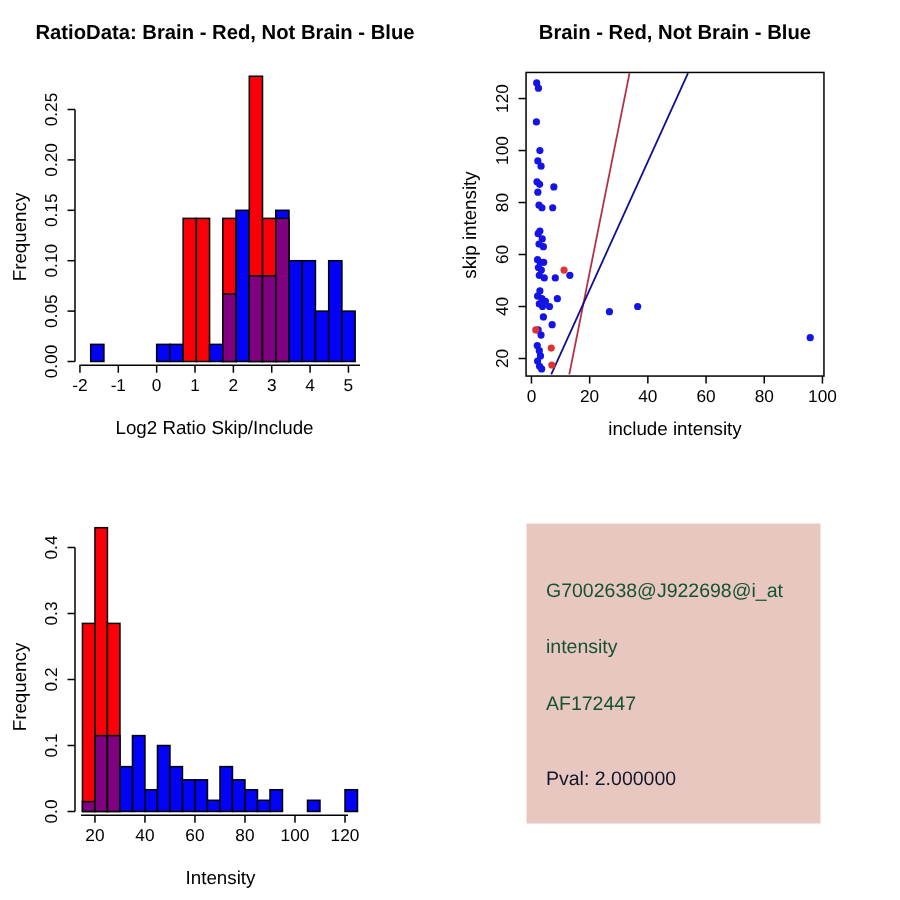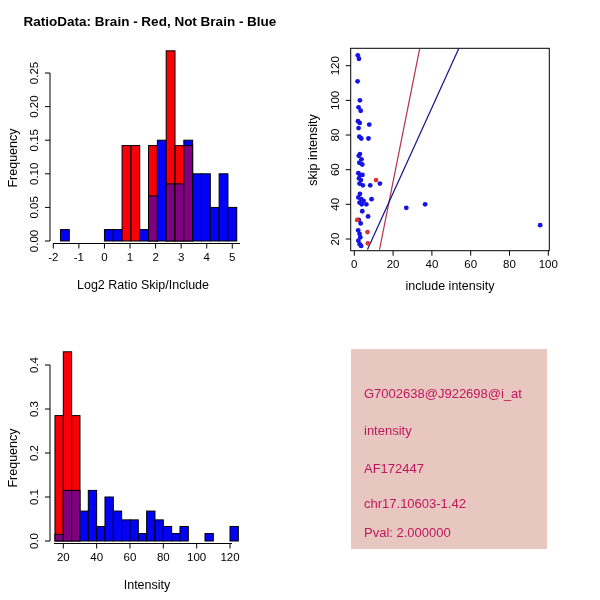--- a/index.html
+++ b/index.html
@@ -4,21 +4,21 @@
 <style>
   html,body{margin:0;padding:0;background:#fff;}
   #canvas{position:relative;width:600px;height:600px;background:#ffffff;overflow:hidden;
           font-family:"Liberation Sans",sans-serif;}
   .panel{position:absolute;width:300px;height:300px;padding-left:36px;}
   #p-tl{left:0;top:0;} #p-tr{left:300px;top:0;} #p-bl{left:0;top:300px;} #p-br{left:300px;top:300px;}
   .ptitle{position:absolute;top:14px;left:0;width:300px;text-align:center;
           font-weight:bold;font-size:13.5px;color:#000;letter-spacing:0;}
   .panel svg{position:absolute;left:0;top:0;}
   .infobox{position:absolute;left:51px;top:49px;width:196px;height:200px;}
-  .iline{position:absolute;left:13px;font-size:13px;color:#be185d;white-space:nowrap;}
+  .iline{position:absolute;left:13px;font-size:13px;color:#14532d;white-space:nowrap;}
 </style>
 </head>
 <body>
 
 <div id="canvas">
 
   <div class="panel" id="p-tl">
     <div class="ptitle">RatioData: Brain - Red, Not Brain - Blue</div>
     <svg id="svg-hist1" width="300" height="300">
         <g>
@@ -72,20 +72,21 @@
         <line x1="50" y1="106.6" x2="45" y2="106.6" stroke="#000"></line>
         <text x="38" y="106.6" text-anchor="middle" transform="rotate(-90 38 106.6)" font-family="&quot;Liberation Sans&quot;,sans-serif" font-size="11.5px" fill="#000">0.20</text>
         <line x1="50" y1="73" x2="45" y2="73" stroke="#000"></line>
         <text x="38" y="73" text-anchor="middle" transform="rotate(-90 38 73)" font-family="&quot;Liberation Sans&quot;,sans-serif" font-size="11.5px" fill="#000">0.25</text>
         <text x="143" y="289" text-anchor="middle" font-family="&quot;Liberation Sans&quot;,sans-serif" font-size="12.5px" fill="#000">Log2 Ratio Skip/Include</text>
         <text x="17" y="158" text-anchor="middle" transform="rotate(-90 17 158)" font-family="&quot;Liberation Sans&quot;,sans-serif" font-size="12.5px" fill="#000">Frequency</text>
       </svg>
   </div>
 
   <div class="panel" id="p-tr">
+    <div class="ptitle">Brain - Red, Not Brain - Blue</div>
     <svg id="svg-scatter" width="300" height="300">
         <rect x="50.7" y="48.3" width="198.6" height="202.4" fill="none" stroke="#000" stroke-width="1"></rect>
         <line x1="54.3" y1="250.7" x2="54.3" y2="255.7" stroke="#000"></line>
         <text x="54.3" y="267.7" text-anchor="middle" font-family="&quot;Liberation Sans&quot;,sans-serif" font-size="11.5px" fill="#000">0</text>
         <line x1="93.1" y1="250.7" x2="93.1" y2="255.7" stroke="#000"></line>
         <text x="93.1" y="267.7" text-anchor="middle" font-family="&quot;Liberation Sans&quot;,sans-serif" font-size="11.5px" fill="#000">20</text>
         <line x1="131.89999999999998" y1="250.7" x2="131.89999999999998" y2="255.7" stroke="#000"></line>
         <text x="131.89999999999998" y="267.7" text-anchor="middle" font-family="&quot;Liberation Sans&quot;,sans-serif" font-size="11.5px" fill="#000">40</text>
         <line x1="170.7" y1="250.7" x2="170.7" y2="255.7" stroke="#000"></line>
         <text x="170.7" y="267.7" text-anchor="middle" font-family="&quot;Liberation Sans&quot;,sans-serif" font-size="11.5px" fill="#000">60</text>
@@ -221,18 +222,17 @@
         <text x="147" y="289" text-anchor="middle" font-family="&quot;Liberation Sans&quot;,sans-serif" font-size="12.5px" fill="#000">Intensity</text>
         <text x="17" y="158" text-anchor="middle" transform="rotate(-90 17 158)" font-family="&quot;Liberation Sans&quot;,sans-serif" font-size="12.5px" fill="#000">Frequency</text>
       </svg>
   </div>
 
   <div class="panel" id="p-br">
     <div class="infobox" id="infobox" style="background: rgb(233, 199, 193);">
       <div class="iline" style="top:37px">G7002638@J922698@i_at</div>
       <div class="iline" style="top:74px">intensity</div>
       <div class="iline" style="top:112px">AF172447</div>
-      <div class="iline" style="top:147px">chr17.10603-1.42</div>
-      <div class="iline" style="top: 176px; color: #be185d;" id="pval-line">Pval: 2.000000</div>
+      <div class="iline" style="top: 162px; color: #0f172a;" id="pval-line">Pval: 2.000000</div>
     </div>
   </div>
 
 </div>
 
 </body></html>

